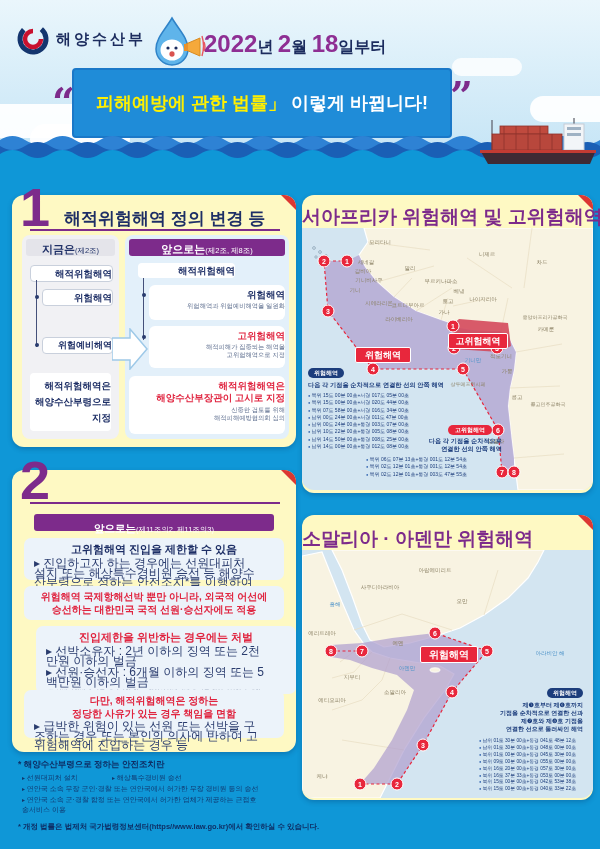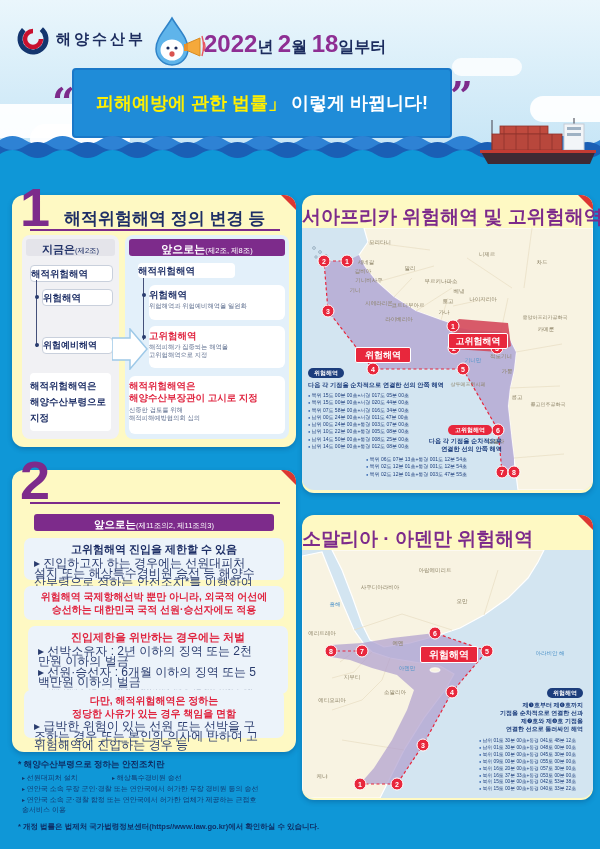--- a/index.html
+++ b/index.html
@@ -22,21 +22,21 @@
   .panel{position:absolute;background:#fef9c3;border-radius:12px;box-shadow:0 2px 5px rgba(0,30,80,.25);z-index:2;}
   .fold{position:absolute;top:0;right:0;width:0;height:0;border-top:15px solid #DC3832;border-left:15px solid transparent;border-top-right-radius:12px;}
   .big-num{position:absolute;font-size:54px;font-weight:bold;color:#7D2B8B;z-index:3;line-height:1;}
   .sec-title{position:absolute;font-size:17px;font-weight:bold;color:#1E2F66;white-space:nowrap;}
   .sec-underline{position:absolute;height:0;border-bottom:2.5px solid #7D2B8B;}
   
   .col-gray{position:absolute;background:#F1F1F4;border-radius:8px;}
   .col-blue{position:absolute;background:#E3F0FA;border-radius:8px;}
   .colhead{position:absolute;text-align:center;border-radius:3px;font-weight:bold;}
   .colhead .h{font-size:11px;} .colhead .r{font-size:7.5px;font-weight:normal;}
-  .fbox{position:absolute;background:#fff;border-radius:4px;text-align:left;color:#1E2F66;font-weight:bold;}
+  .fbox{position:absolute;background:#fff;border-radius:4px;text-align:right;color:#1E2F66;font-weight:bold;}
   .fbox.bordered{border:1px solid #C9D0DC;}
   .tree-v{position:absolute;border-left:1.5px solid #44507A;}
   .dot{position:absolute;width:4px;height:4px;border-radius:50%;background:#2A3C6E;}
   .subdesc{font-size:6.3px;font-weight:normal;color:#5A6B8C;line-height:8px;}
   .red{color:#E02540;}
   
   .pbar{position:absolute;background:#7D2B8B;border-radius:3px;color:#fff;text-align:center;}
   .block{position:absolute;background:#ECF3FA;border-radius:7px;}
   .blk-title{font-size:11px;font-weight:bold;color:#1E2F66;text-align:center;margin-top:4px;}
   .blk-title.red{color:#E02540;}
@@ -174,35 +174,35 @@
 
     <svg class="abs" style="left:100px;top:133px;z-index:4;" width="36" height="42" viewBox="0 0 36 42">
       <polygon points="0,10 18,10 18,1 35,21 18,41 18,32 0,32" fill="#FFFFFF" stroke="#9EC9E8" stroke-width="1.5"></polygon>
     </svg>
   </div>
   <div class="big-num" style="left:20px;top:180px;">1</div>
 
   <div class="panel" style="left:12px;top:470px;width:284px;height:282px;">
     <div class="fold"></div>
     <div class="sec-underline" style="left:18px;top:32px;width:250px;"></div>
-    <div class="pbar" style="left:22px;top:44px;width:240px;height:17px;line-height:17px;">
+    <div class="pbar" style="left:22px;top:44px;width:240px;height:17px;line-height:25px;">
       <span style="font-size:10.5px;font-weight:bold;">앞으로는</span><span style="font-size:7.5px;">(제11조의2, 제11조의3)</span>
     </div>
 
     <div class="block" style="left:12px;top:68px;width:260px;height:42px;">
       <div class="blk-title">고위험해역 진입을 제한할 수 있음</div>
       <div class="bullet">진입하고자 하는 경우에는 선원대피처 설치 또는 해상특수경비원 승선 등 해양수산부령으로 정하는 안전조치*를 이행하여야 함</div>
     </div>
 
     <div class="block" style="left:12px;top:116px;width:260px;height:34px;">
       <div class="blk-title red" style="font-size:10px;line-height:13px;">위험해역 국제항해선박 뿐만 아니라, 외국적 어선에</div>
       <div class="blk-title red" style="font-size:10px;margin-top:0;line-height:13px;">승선하는 대한민국 국적 선원·승선자에도 적용</div>
     </div>
 
-    <div class="block" style="left:16px;top:156px;width:260px;height:68px;">
+    <div class="block" style="left:24px;top:156px;width:260px;height:68px;">
       <div class="blk-title red">진입제한을 위반하는 경우에는 처벌</div>
       <div class="bullet">선박소유자 : 2년 이하의 징역 또는 2천만원 이하의 벌금</div>
       <div class="bullet">선원·승선자 : 6개월 이하의 징역 또는 5백만원 이하의 벌금</div>
       <div class="note">※ 선박직원법에 따른 해기면허 취소, 원양산업발전법에 따른 원양어업허가 제한,</div>
       <div class="note" style="margin-top:0;margin-left:18px;">해운법에 따른 선원 취업주선 제한도 가능</div>
     </div>
 
     <div class="block" style="left:12px;top:220px;width:260px;height:48px;">
       <div class="blk-title red" style="font-size:10px;line-height:13px;">다만, 해적위험해역은 정하는</div>
       <div class="blk-title red" style="font-size:10px;margin-top:0;line-height:13px;">정당한 사유가 있는 경우 책임을 면함</div>

